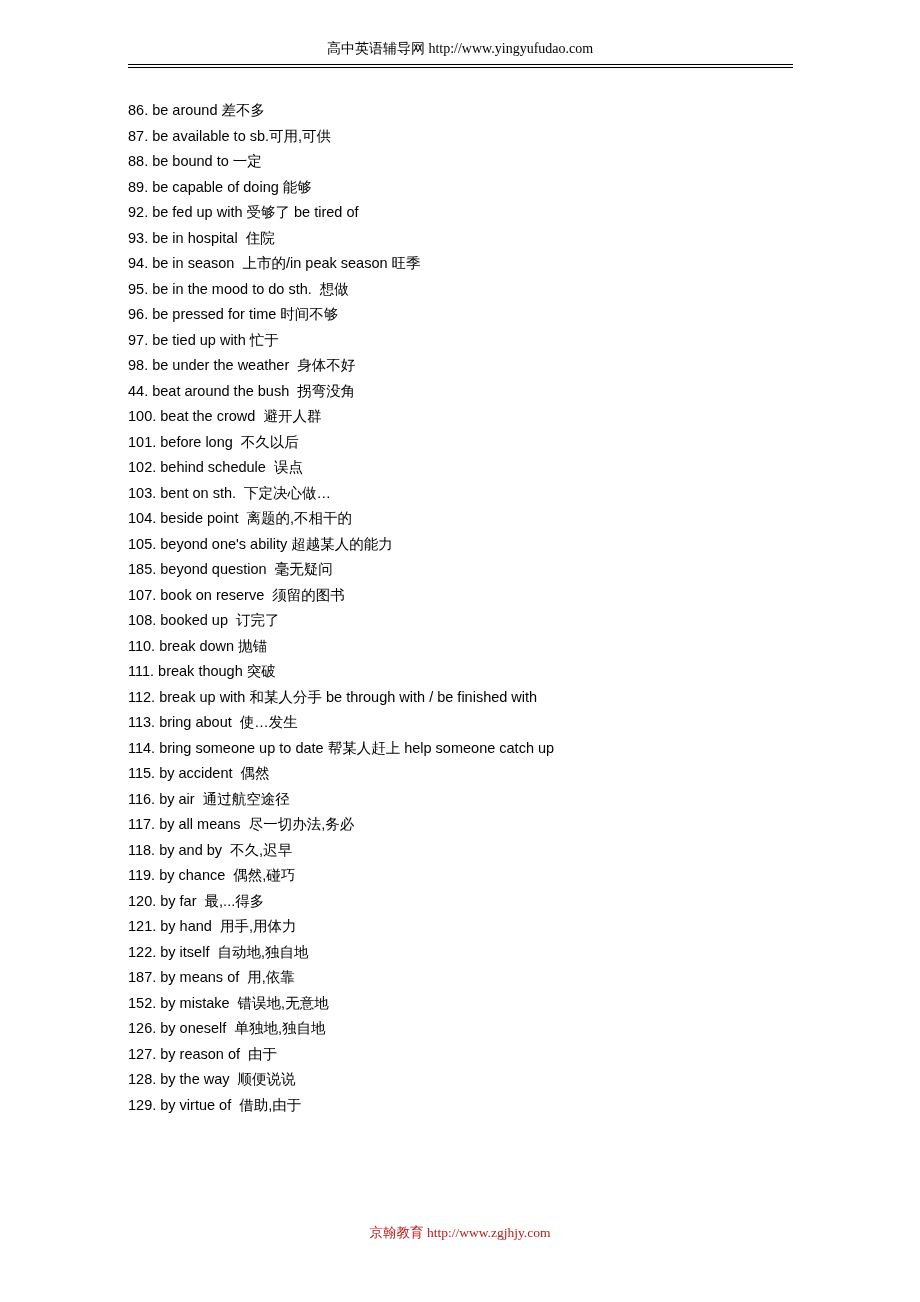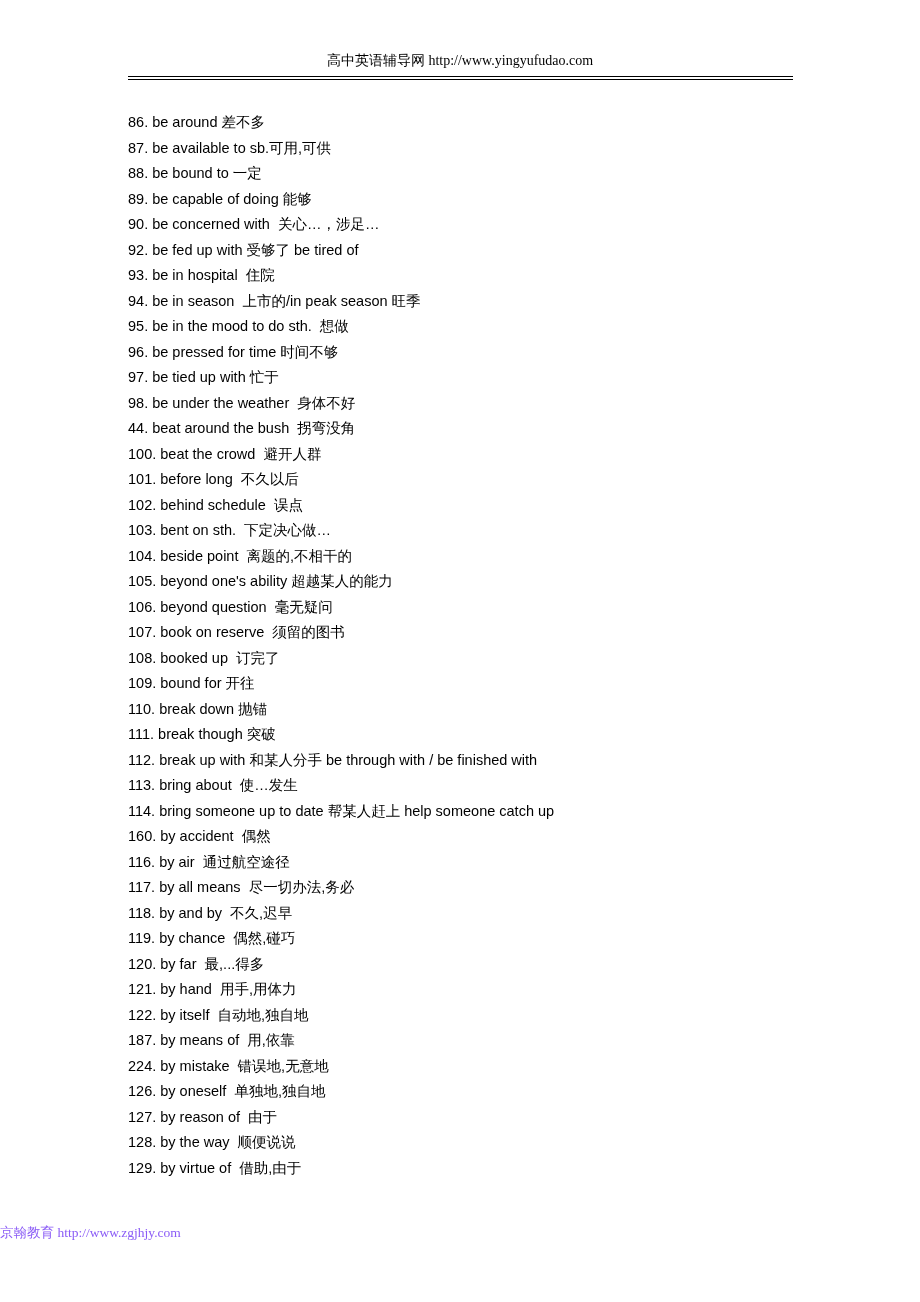--- a/index.html
+++ b/index.html
@@ -12,21 +12,21 @@
   .page {
     width: 920px;
     height: 1302px;
     position: relative;
     box-sizing: border-box;
   }
   .header {
     text-align: center;
     font-size: 14px;
     color: #000;
-    padding-top: 52px;
+    padding-top: 40px;
     font-family: "SimSun", serif;
   }
   .header-line {
     margin: 6px auto 0 auto;
     width: 665px;
     border-top: 1.5px solid #000;
     height: 2px;
     border-bottom: 0.5px solid #000;
   }
   .content {
@@ -36,73 +36,71 @@
     color: #000;
     font-family: Arial, "SimSun", sans-serif;
   }
   .item {
     white-space: pre;
   }
   .footer {
     position: absolute;
     bottom: 60px;
     width: 100%;
-    text-align: left;
+    text-align: center;
     font-size: 13.5px;
     font-family: "SimSun", serif;
-    color: #8b5cf6;
+    color: #b91c1c;
   }
 </style>
 </head>
 <body>
 
 <div class="page">
   <div class="header">
     <span>高中英语辅导网 http://www.yingyufudao.com</span>
     <div class="header-line"></div>
   </div>
   <div class="content" id="content">
       <div class="item">86. be around 差不多</div>
       <div class="item">87. be available to sb.可用,可供</div>
       <div class="item">88. be bound to 一定</div>
       <div class="item">89. be capable of doing 能够</div>
-      <div class="item">90. be concerned with  关心…，涉足…</div>
       <div class="item">92. be fed up with 受够了 be tired of</div>
       <div class="item">93. be in hospital  住院</div>
       <div class="item">94. be in season  上市的/in peak season 旺季</div>
       <div class="item">95. be in the mood to do sth.  想做</div>
       <div class="item">96. be pressed for time 时间不够</div>
       <div class="item">97. be tied up with 忙于</div>
       <div class="item">98. be under the weather  身体不好</div>
       <div class="item">44. beat around the bush  拐弯没角</div>
       <div class="item">100. beat the crowd  避开人群</div>
       <div class="item">101. before long  不久以后</div>
       <div class="item">102. behind schedule  误点</div>
       <div class="item">103. bent on sth.  下定决心做…</div>
       <div class="item">104. beside point  离题的,不相干的</div>
       <div class="item">105. beyond one's ability 超越某人的能力</div>
-      <div class="item">106. beyond question  毫无疑问</div>
+      <div class="item">185. beyond question  毫无疑问</div>
       <div class="item">107. book on reserve  须留的图书</div>
       <div class="item">108. booked up  订完了</div>
-      <div class="item">109. bound for 开往</div>
       <div class="item">110. break down 抛锚</div>
       <div class="item">111. break though 突破</div>
       <div class="item">112. break up with 和某人分手 be through with / be finished with</div>
       <div class="item">113. bring about  使…发生</div>
       <div class="item">114. bring someone up to date 帮某人赶上 help someone catch up</div>
-      <div class="item">160. by accident  偶然</div>
+      <div class="item">115. by accident  偶然</div>
       <div class="item">116. by air  通过航空途径</div>
       <div class="item">117. by all means  尽一切办法,务必</div>
       <div class="item">118. by and by  不久,迟早</div>
       <div class="item">119. by chance  偶然,碰巧</div>
       <div class="item">120. by far  最,...得多</div>
       <div class="item">121. by hand  用手,用体力</div>
       <div class="item">122. by itself  自动地,独自地</div>
       <div class="item">187. by means of  用,依靠</div>
-      <div class="item">224. by mistake  错误地,无意地</div>
+      <div class="item">152. by mistake  错误地,无意地</div>
       <div class="item">126. by oneself  单独地,独自地</div>
       <div class="item">127. by reason of  由于</div>
       <div class="item">128. by the way  顺便说说</div>
       <div class="item">129. by virtue of  借助,由于</div>
     </div>
   <div class="footer">
     <span>京翰教育 http://www.zgjhjy.com</span>
   </div>
 </div>
 

